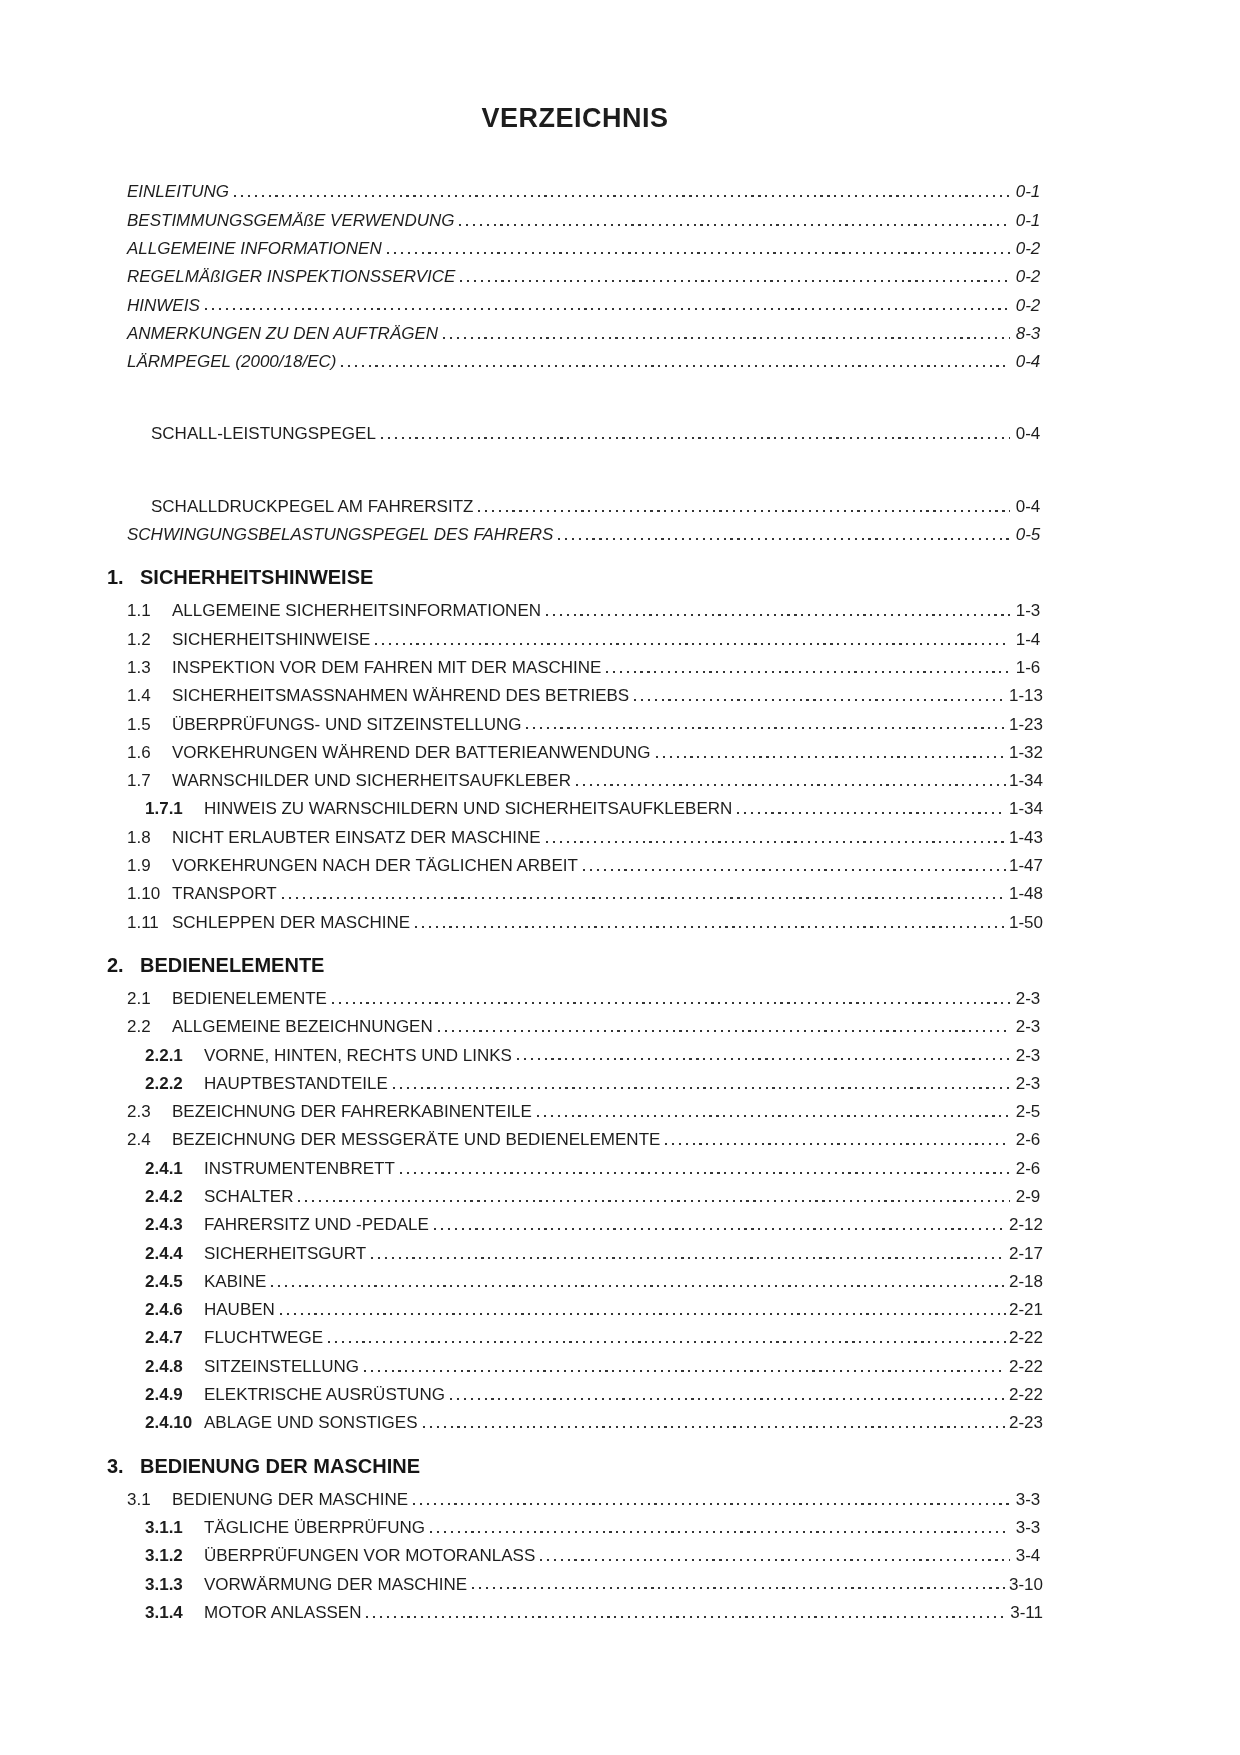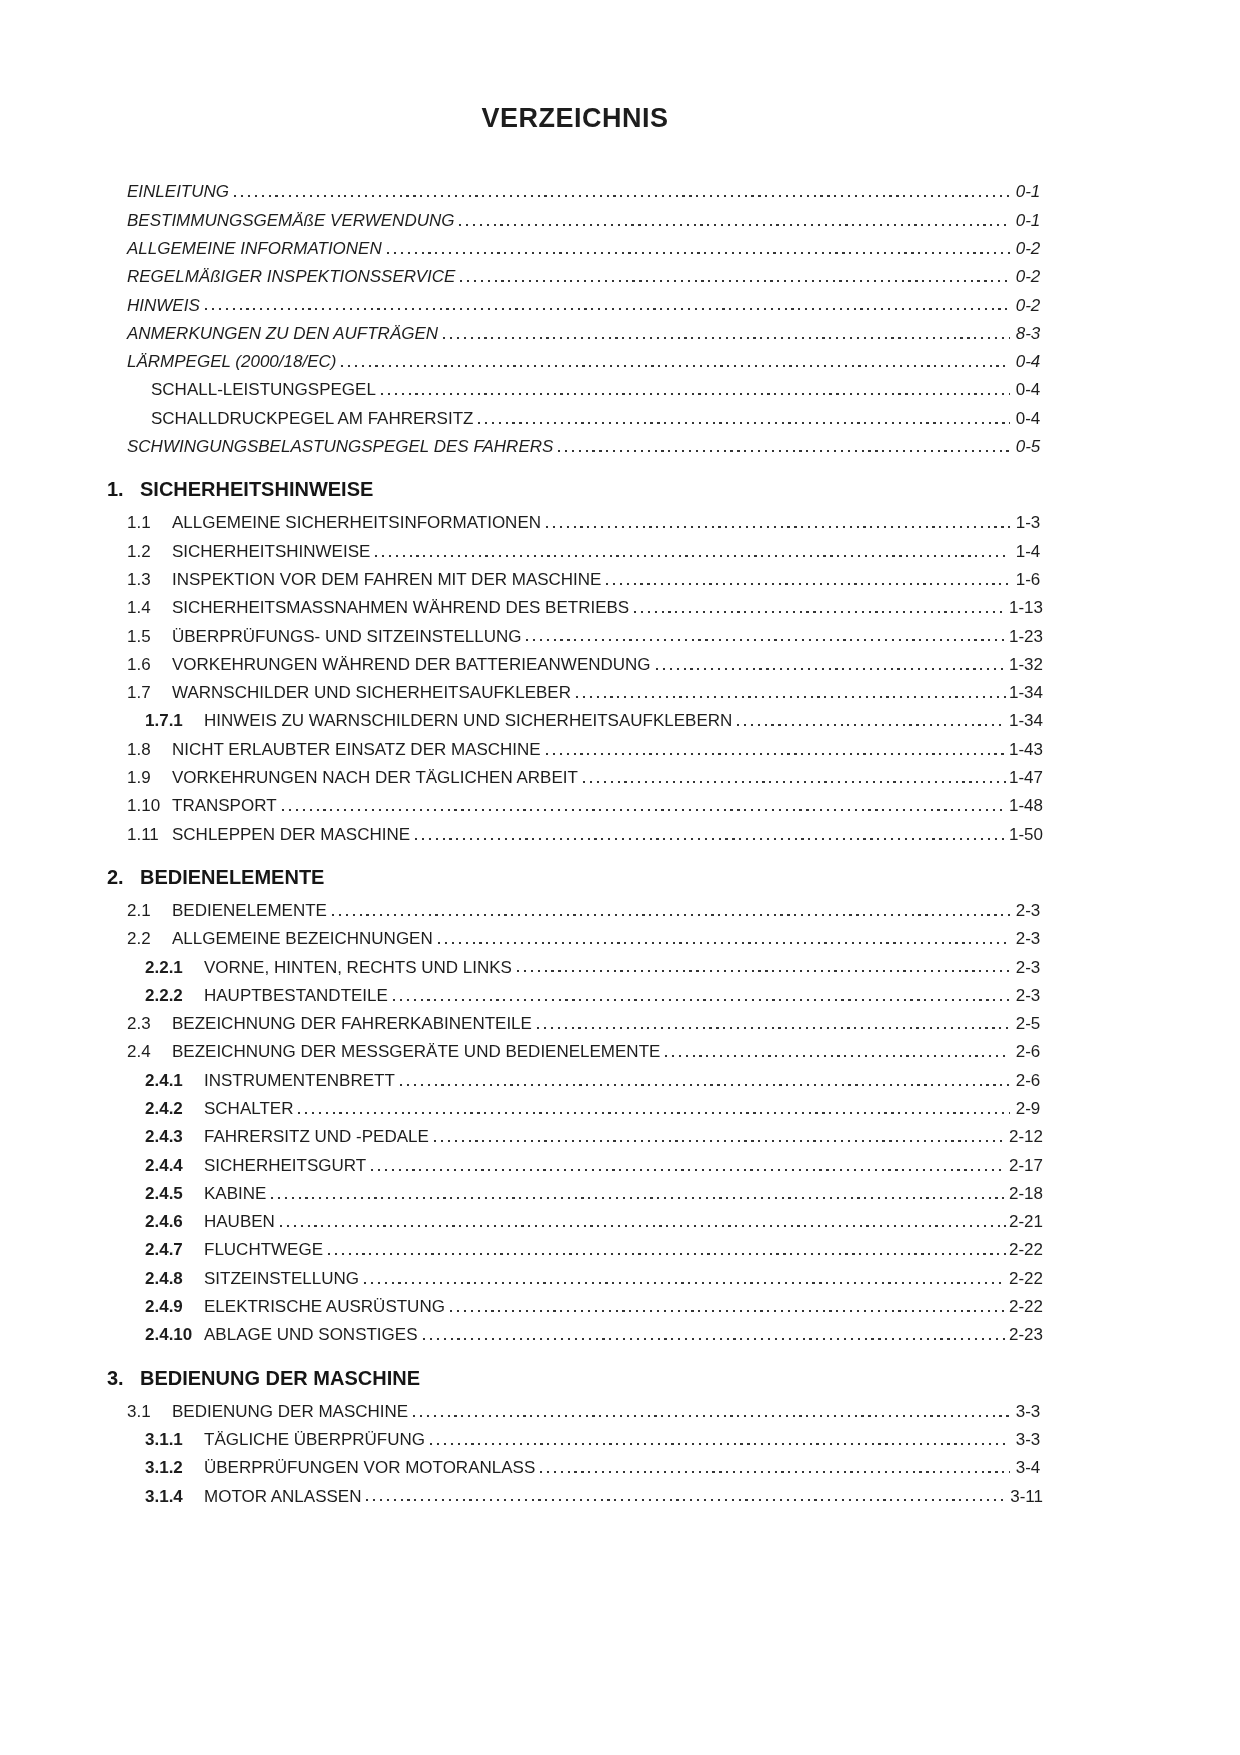--- a/index.html
+++ b/index.html
@@ -55,21 +55,21 @@
     white-space: nowrap;
   }
   .num {
     flex: none;
   }
   .label {
     flex: none;
   }
   
   .lvl-0 { padding-left: 20px; font-style: italic; }           
-  .lvl-1 { padding-left: 44px; }           
+  .lvl-1 { padding-left: 44px; margin-top: 44px; }           
   .lvl-2 { padding-left: 20px; }           
   .lvl-3 { padding-left: 38px; }           
   .lvl-2 .num { min-width: 45px; }
   .lvl-3 .num { min-width: 59px; font-weight: bold; }
   
   .leader {
     flex: 1 1 auto;
     min-width: 14px;
     height: 3px;
     margin: 0 3px 0 5px;
@@ -398,20 +398,26 @@
     <span class="page-num">3-3</span>
   </div>
 
   <div class="row lvl-3">
     <span class="num">3.1.2</span>
     <span class="label">ÜBERPRÜFUNGEN VOR MOTORANLASS</span>
     <span class="leader"></span>
     <span class="page-num">3-4</span>
   </div>
 
+  <div class="row lvl-3">
+    <span class="num">3.1.3</span>
+    <span class="label">VORWÄRMUNG DER MASCHINE</span>
+    <span class="leader"></span>
+    <span class="page-num">3-10</span>
+  </div>
 
   <div class="row lvl-3">
     <span class="num">3.1.4</span>
     <span class="label">MOTOR ANLASSEN</span>
     <span class="leader"></span>
     <span class="page-num">3-11</span>
   </div>
 </div>
   </section>
 </div>

